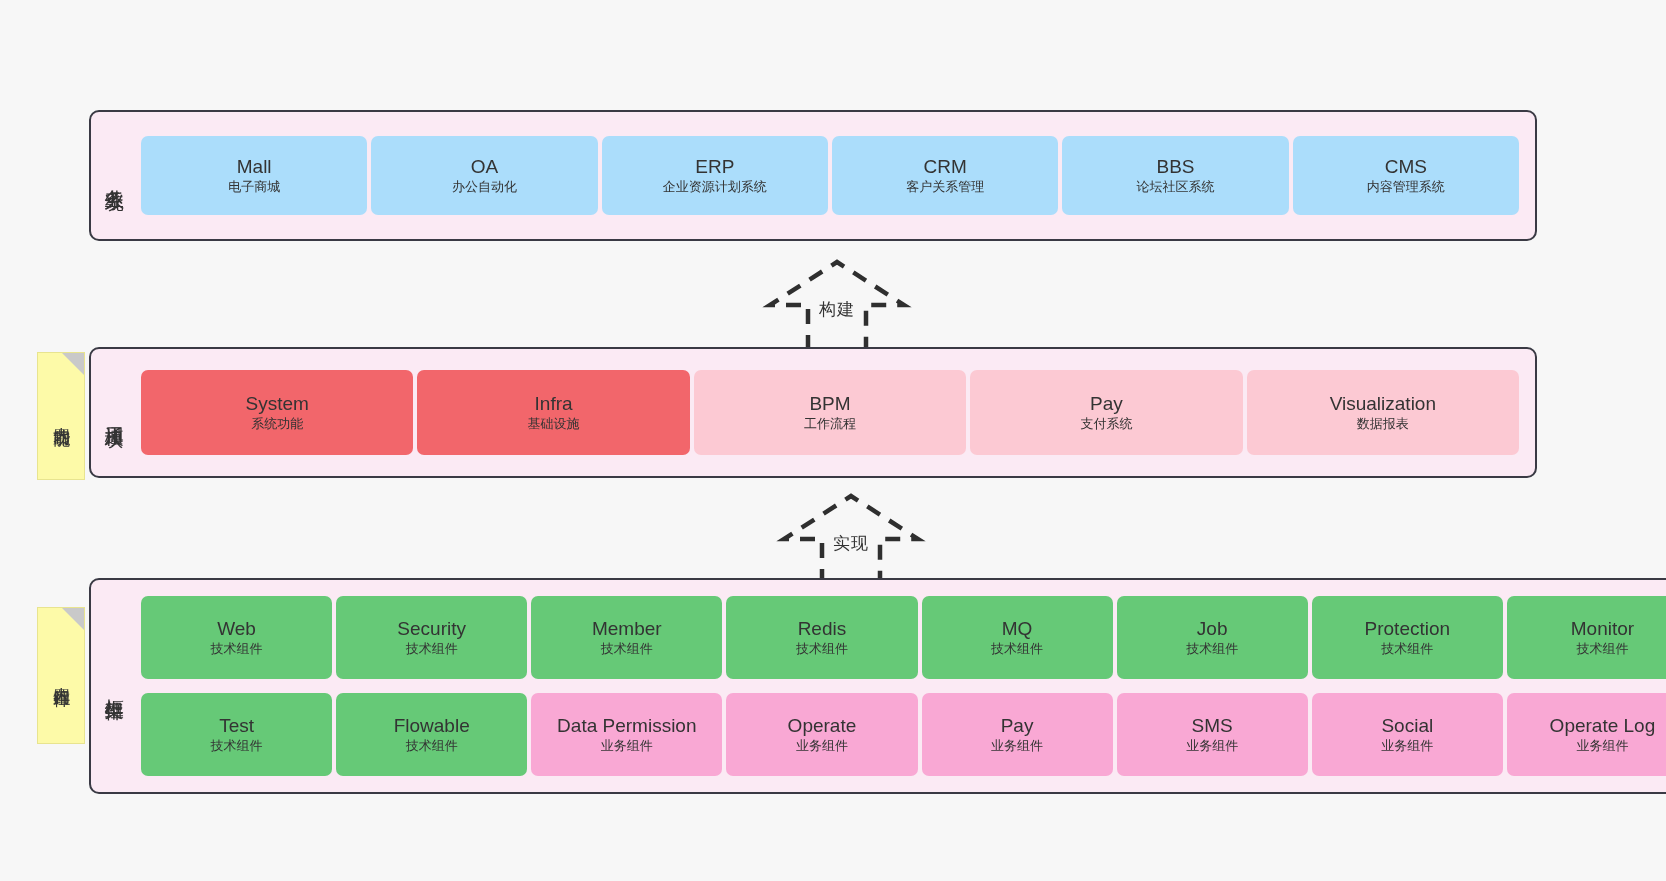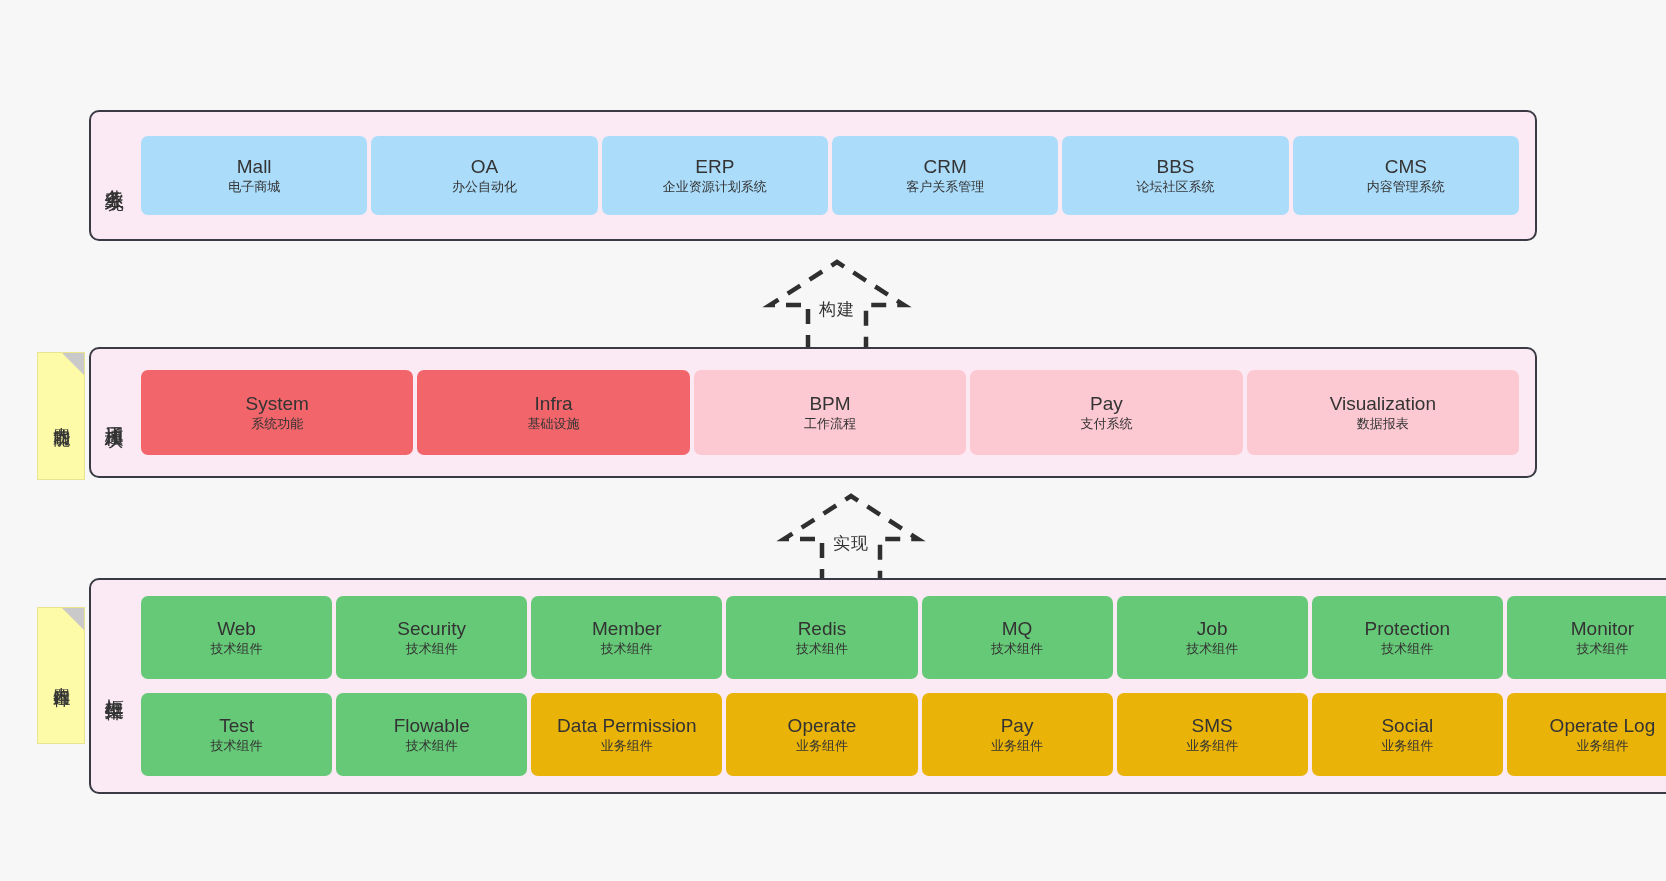--- a/index.html
+++ b/index.html
@@ -73,21 +73,21 @@
   .card .t2 { font-size: 13px; }
 
   .h-biz   { height: 79px; }
   .h-mod   { height: 85px; }
   .h-comp  { height: 83px; }
 
   .c-blue      { background: #abddfb; }
   .c-red       { background: #f2666b; }
   .c-pink      { background: #fcc9d3; }
   .c-green     { background: #66c977; }
-  .c-lightgrn  { background: #eab308; text-align: center; }
+  .c-lightgrn  { background: #f9a8d4; text-align: center; }
 
   
   .sticky {
     position: absolute;
     background: #fdfaa8;
     border: 1px solid #e8e48f;
     display: flex;
     align-items: center;
     justify-content: center;
     font-size: 17px;

